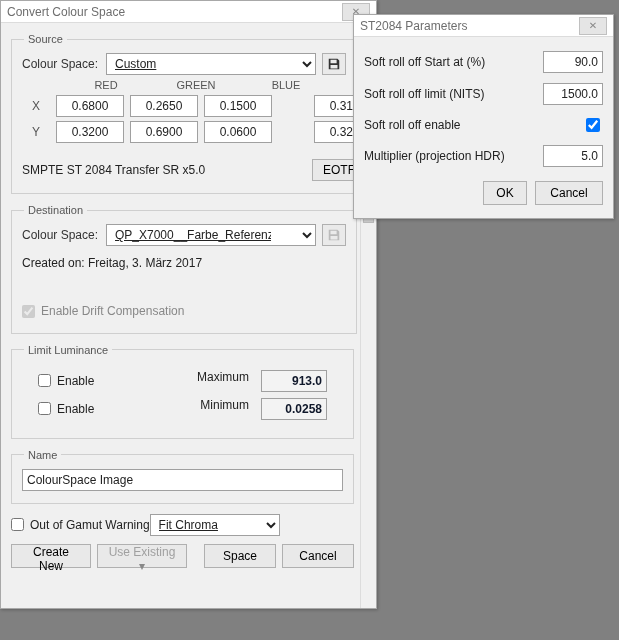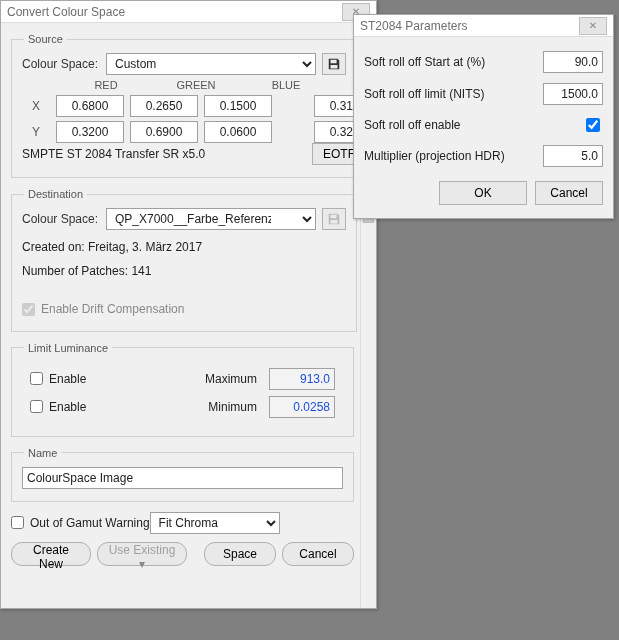--- a/index.html
+++ b/index.html
@@ -53,21 +53,21 @@
   .lbl { color: #333; }
   select, input[type=text] {
     font-family: inherit;
     font-size: 12px;
     border: 1px solid #a0a0a0;
     background: #fff;
     color: #222;
     height: 22px;
     padding: 1px 4px;
   }
-  select { padding-right: 28px; }
+  select { padding-right: 28px; text-decoration: underline; }
   .btn {
     font-family: inherit;
     font-size: 12px;
     background: #e9e9e9;
     border: 1px solid #b0b0b0;
     height: 24px;
     padding: 0 10px;
   }
   .btn.disabled, .disabled { color: #a0a0a0; }
   .icon-btn {
@@ -79,30 +79,30 @@
   }
   .icon-save-svg { display:block; }
   .grid-head { display: grid; grid-template-columns: 28px 68px 68px 68px 30px 68px; gap: 22px; text-align: center; font-size: 11px; color: #555; margin-top: 4px;}
   .grid-row  { display: grid; grid-template-columns: 28px 68px 68px 68px 30px 68px; gap: 6px; align-items: center; margin-top: 4px;}
   .grid-row .cell-lbl { text-align: center; color: #555; }
   .cell-in { width: 68px; text-align: center; }
   .right-in { width: 66px; text-align: right; }
   .hl { background: #ffff00; }
   .checkbox { display:inline-flex; align-items:center; }
   .checkbox input { margin: 0 6px 0 0; }
-  .source-bottom { display:flex; align-items:center; margin-top:0; }
+  .source-bottom { display:flex; align-items:center; margin-top:16px; }
   .source-bottom .spacer{flex:1;}
-  .lum-row { display:flex; align-items:center; margin:6px 8px; }
+  .lum-row { display:flex; margin:6px 16px; }
   .lum-row .spacer{flex:1;}
   .action-row { display:flex; gap:6px; margin-top:8px; }
-  .action-row .btn { flex: 0 0 auto; border-radius: 11px; }
+  .action-row .btn { flex: 0 0 auto; }
   .col-combo { width: 210px; }
   .muted { color: #888; }
   .ro { background:#f6f6f6; color:#888; }
-  input[disabled]{ background:#f3f3f3; color:#1d4ed8; }
+  input[disabled]{ background:#f3f3f3; color:#0f172a;font-weight:bold; }
   .drop { appearance:auto; }
 
   
   .param-row { display:flex; align-items:center; margin:10px 0; }
   .param-row .plbl { flex: 1; }
   .param-row .pin { width:60px; text-align:right; }
   .param-actions { display:flex; justify-content:flex-end; gap:8px; margin-top:14px; }
   .cb-box { width:14px; height:14px; }
 
   
@@ -135,21 +135,21 @@
     </div>
     <div class="param-row">
       <span class="plbl">Soft roll off enable</span>
       <input type="checkbox" class="cb-box" checked="" style="">
     </div>
     <div class="param-row">
       <span class="plbl">Multiplier (projection HDR)</span>
       <input class="pin hl" type="text" value="5.0" style="">
     </div>
     <div class="param-actions">
-      <button class="btn" style="width:88px">OK</button>
+      <button class="btn" style="width:44px">OK</button>
       <button class="btn" style="width:68px">Cancel</button>
     </div>
   </div>
 </div>
 
 <div class="window" style="left:0; top:0; width:377px; height:609px; z-index:1;">
   <div class="titlebar">
     <span>Convert Colour Space</span>
     <span class="spacer"></span>
     <span class="close-btn">✕</span>
@@ -218,21 +218,20 @@
         <span style="width:6px"></span>
         <button class="icon-btn disabled">
           <svg class="icon-save-svg" width="14" height="14" viewBox="0 0 16 16">
               <path fill="#bbb" d="M2 2h10l2 2v10H2V2zm2 1v4h7V3H4zm0 10h8V9H4v4z"></path>
             </svg>
         </button>
       </div>
       <div style="height:10px"></div>
       <div>Created on: Freitag, 3. März 2017</div>
       <div style="height:10px"></div>
-      <div>Number of Patches: 141</div>
       <div style="height:24px"></div>
       <label class="checkbox disabled">
         <input type="checkbox" checked="" disabled="" style="">
         <span class="muted">Enable Drift Compensation</span>
       </label>
     </fieldset>
 
     <fieldset class="group">
       <legend>Limit Luminance</legend>
       <div class="lum-row">

